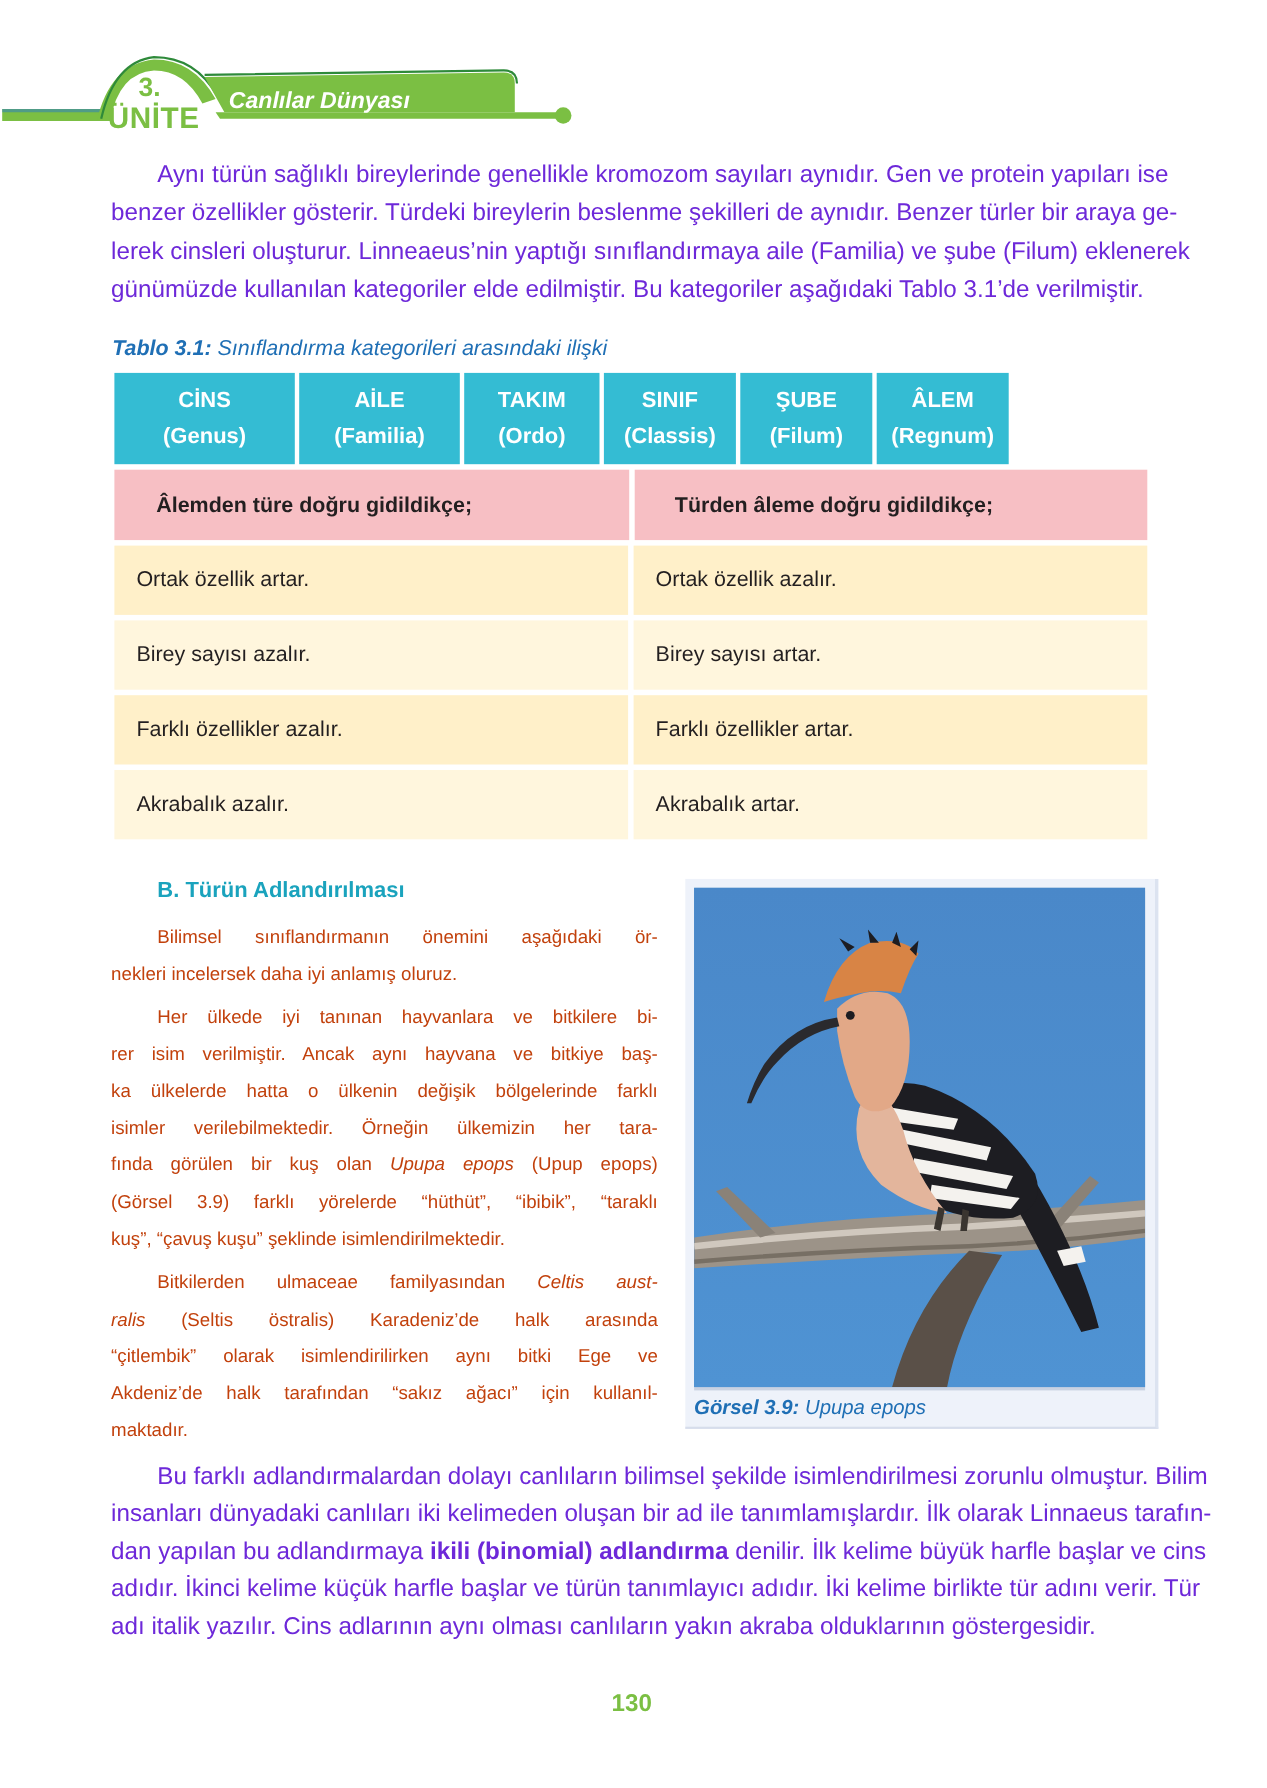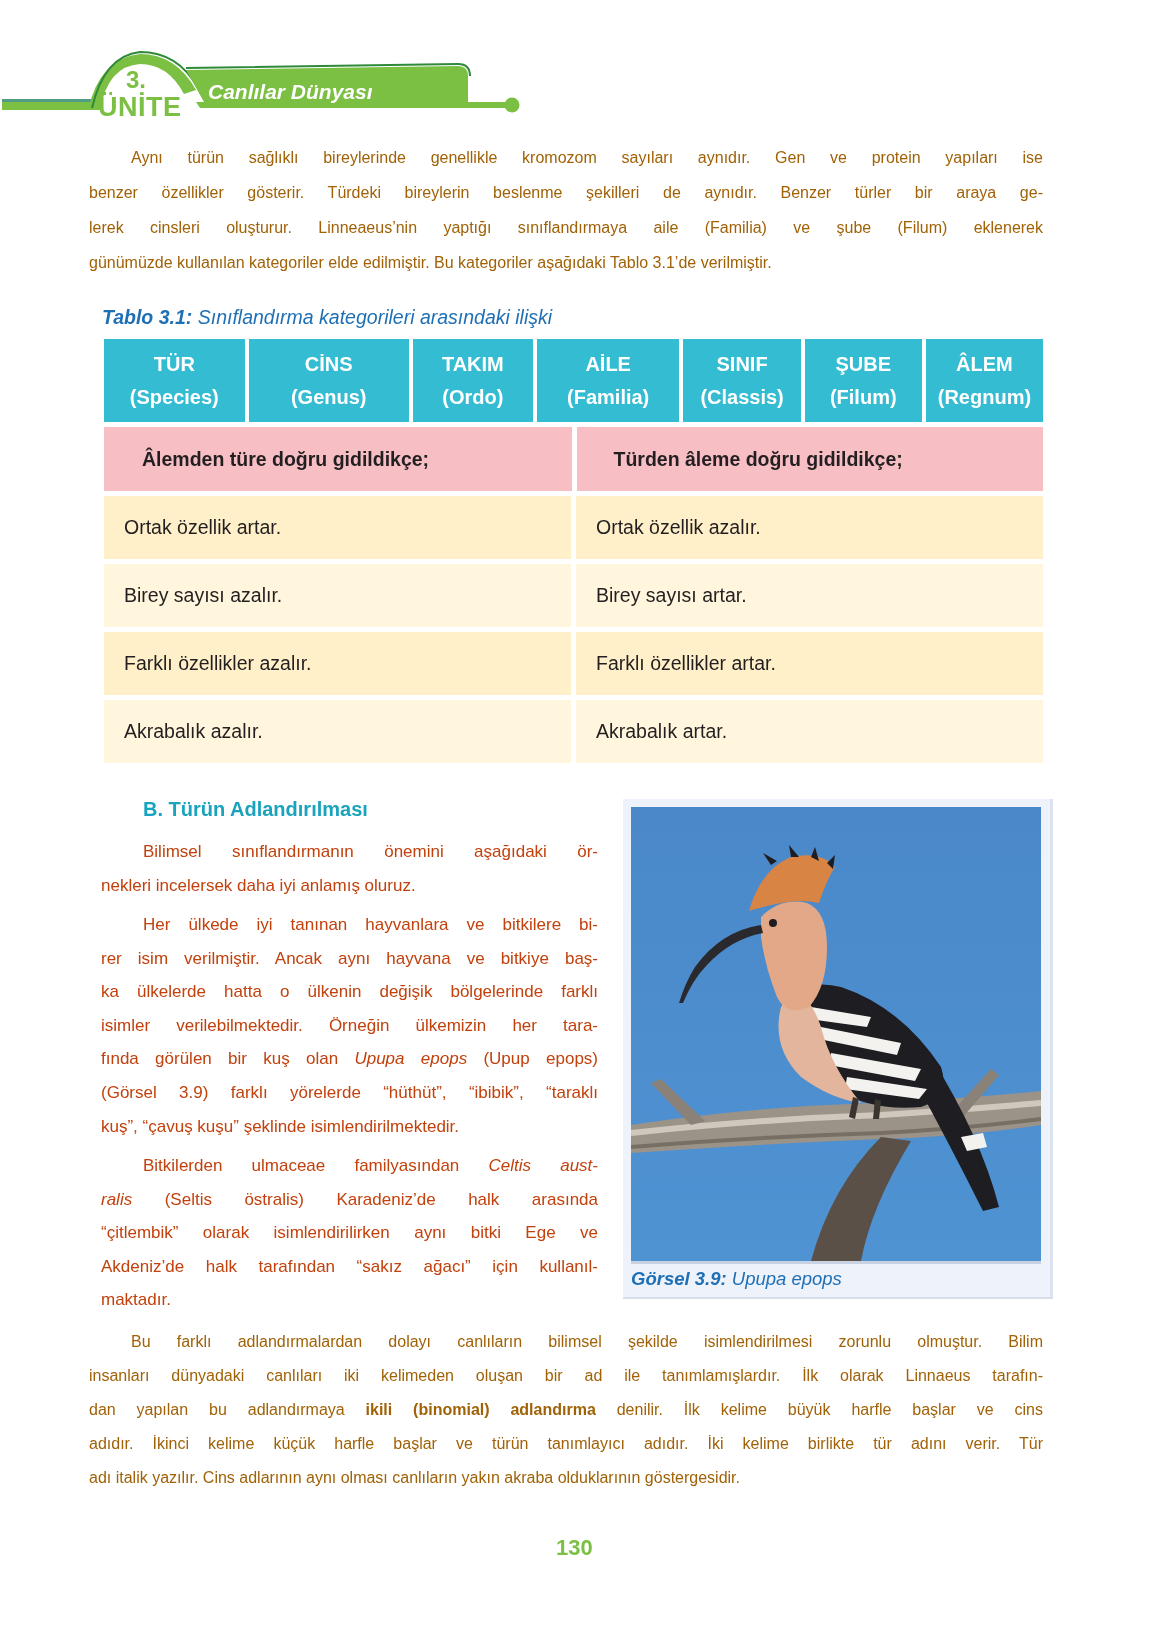--- a/index.html
+++ b/index.html
@@ -7,21 +7,21 @@
   body { position: relative; font-family: "Liberation Sans", "DejaVu Sans", sans-serif; color: #231f20; }
 
   
   .unit-banner { position: absolute; left: 0; top: 50px; width: 530px; height: 80px; }
   .unit-banner svg { position: absolute; left: 0; top: 0; }
   .unit-num { position: absolute; left: 126px; top: 16px; font-size: 24px; font-weight: bold; color: #7bbf43; }
   .unit-word { position: absolute; left: 98px; top: 42px; font-size: 27px; font-weight: bold; color: #7bbf43; letter-spacing: 0.5px; }
   .unit-title { position: absolute; left: 208px; top: 30px; font-size: 21px; font-weight: bold; font-style: italic; color: #ffffff; }
 
   
-  .para { position: absolute; left: 89px; width: 954px; font-size: 16px; line-height: 35px; text-align: justify; color: #a16207; }
+  .para { position: absolute; left: 101px; width: 954px; font-size: 22px; line-height: 35px; text-align: justify; color: #6d28d9; }
   .para .line { display: block; text-align: justify; text-align-last: justify; white-space: nowrap; }
   .para .line.last { text-align-last: left; }
   .indent { padding-left: 42px; }
 
   
   .table-caption { position: absolute; left: 102px; top: 306px; font-size: 19.5px; font-style: italic; color: #1f6fb5; }
   .table-caption b { font-weight: bold; text-align: right; }
 
   
   .ctable { position: absolute; left: 104px; top: 339px; width: 939px; }
@@ -78,35 +78,31 @@
   <span class="line">lerek cinsleri oluşturur. Linneaeus’nin yaptığı sınıflandırmaya aile (Familia) ve şube (Filum) eklenerek</span>
   <span class="line last">günümüzde kullanılan kategoriler elde edilmiştir. Bu kategoriler aşağıdaki Tablo 3.1’de verilmiştir.</span>
 </div>
 
 <div class="table-caption">
   <b>Tablo 3.1:</b><span> Sınıflandırma kategorileri arasındaki ilişki</span>
 </div>
 
 <div class="ctable">
   <div class="hdr-row">
-    <div class="hdr-cell" style="width:144px">
-      <span>TÜR</span>
-      <span>(Species)</span>
-    </div>
     <div class="hdr-cell" style="width:164px">
       <span>CİNS</span>
       <span>(Genus)</span>
     </div>
+    <div class="hdr-cell" style="width:146px">
+      <span>AİLE</span>
+      <span>(Familia)</span>
+    </div>
     <div class="hdr-cell" style="width:123px">
       <span>TAKIM</span>
       <span>(Ordo)</span>
-    </div>
-    <div class="hdr-cell" style="width:146px">
-      <span>AİLE</span>
-      <span>(Familia)</span>
     </div>
     <div class="hdr-cell" style="width:120px">
       <span>SINIF</span>
       <span>(Classis)</span>
     </div>
     <div class="hdr-cell" style="width:120px">
       <span>ŞUBE</span>
       <span>(Filum)</span>
     </div>
     <div class="hdr-cell" style="width:120px">

